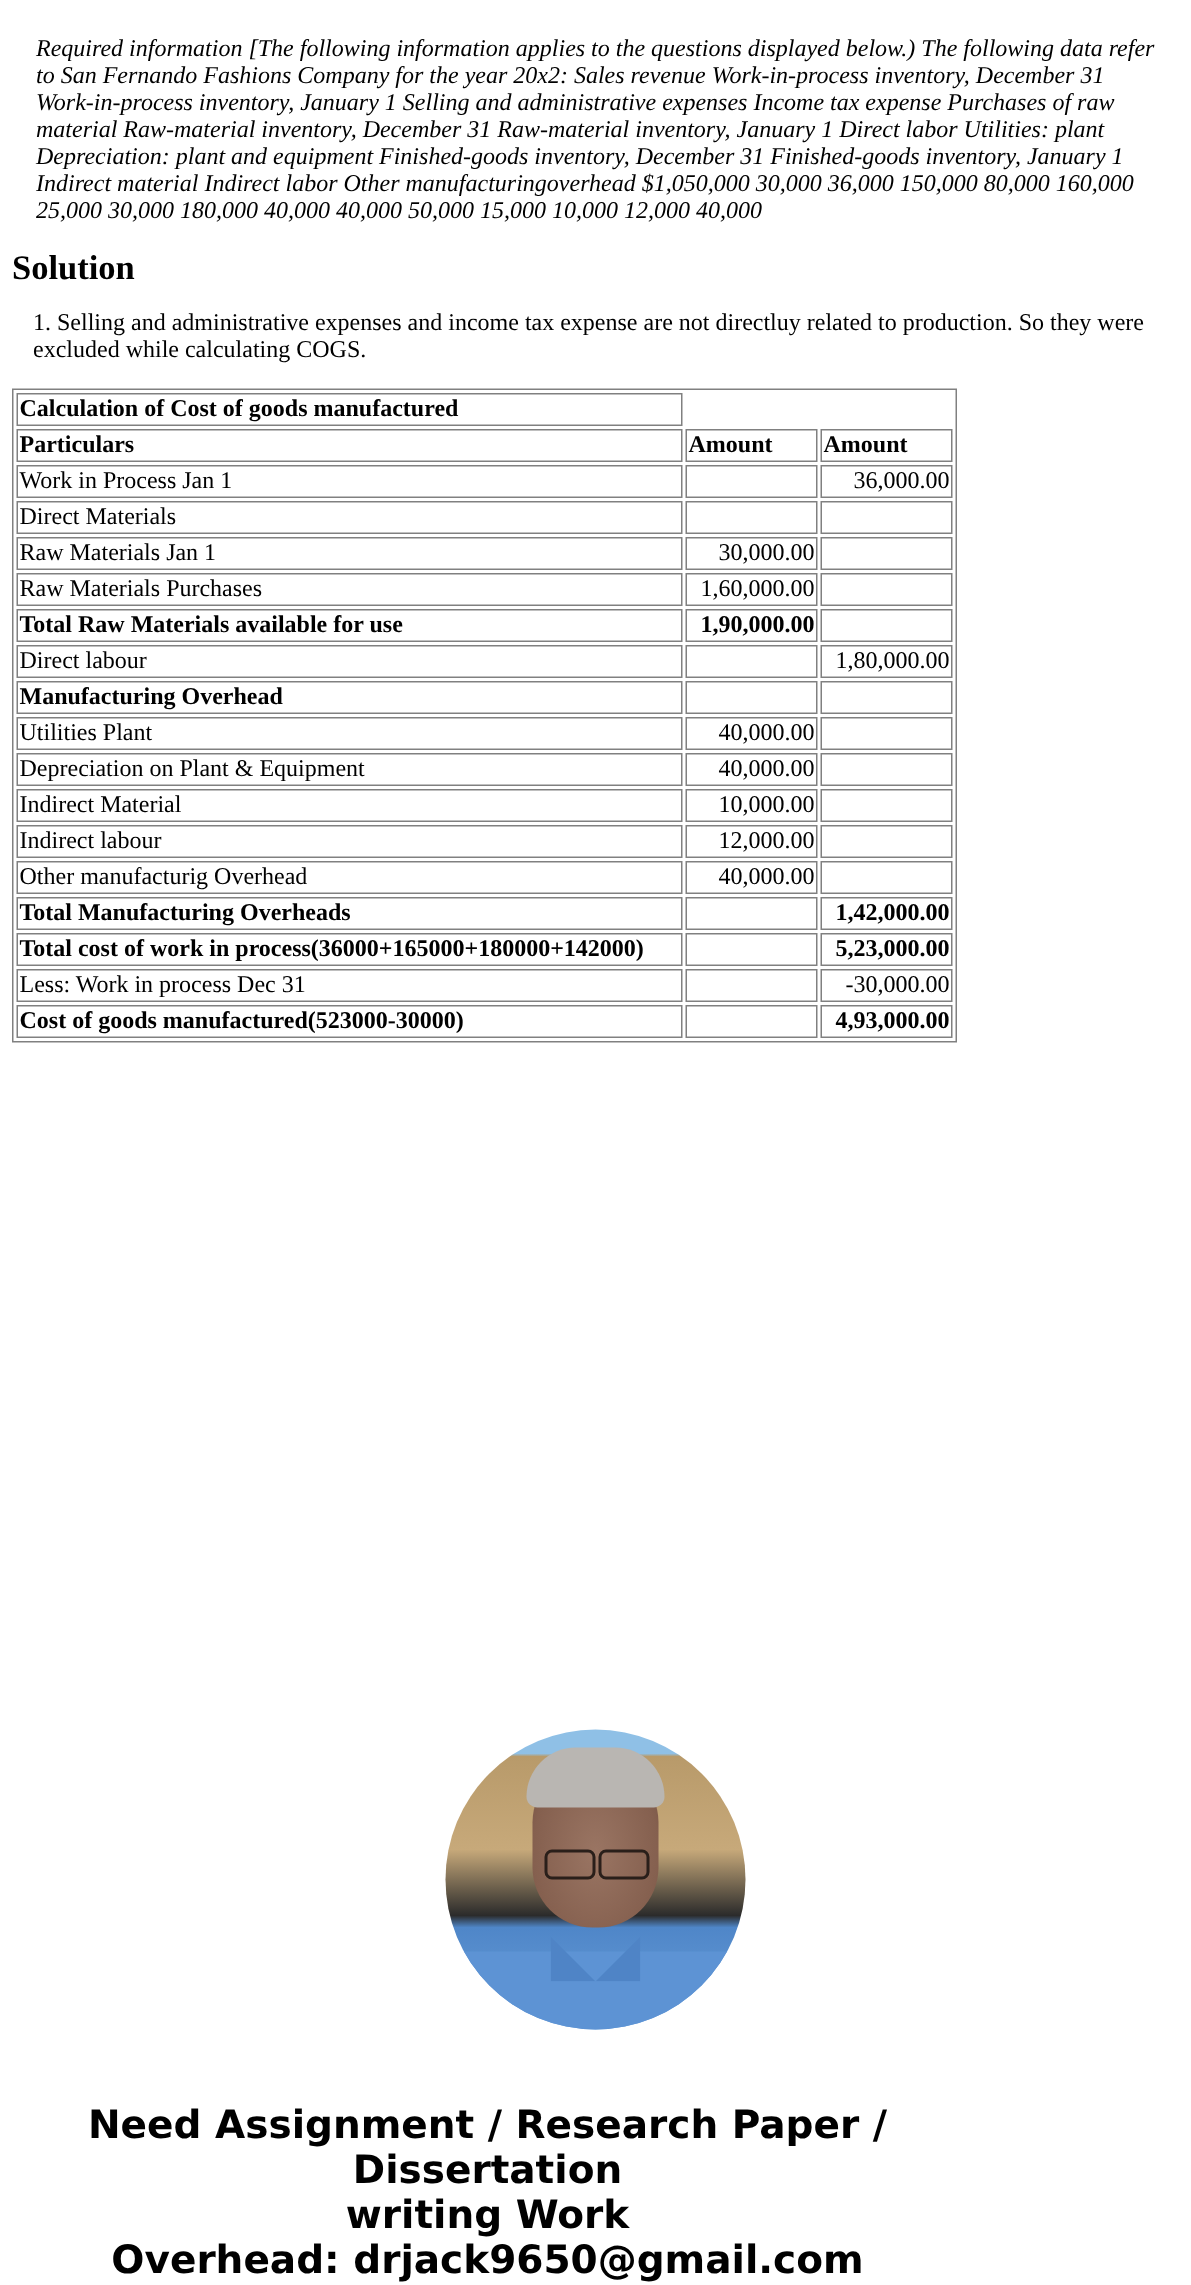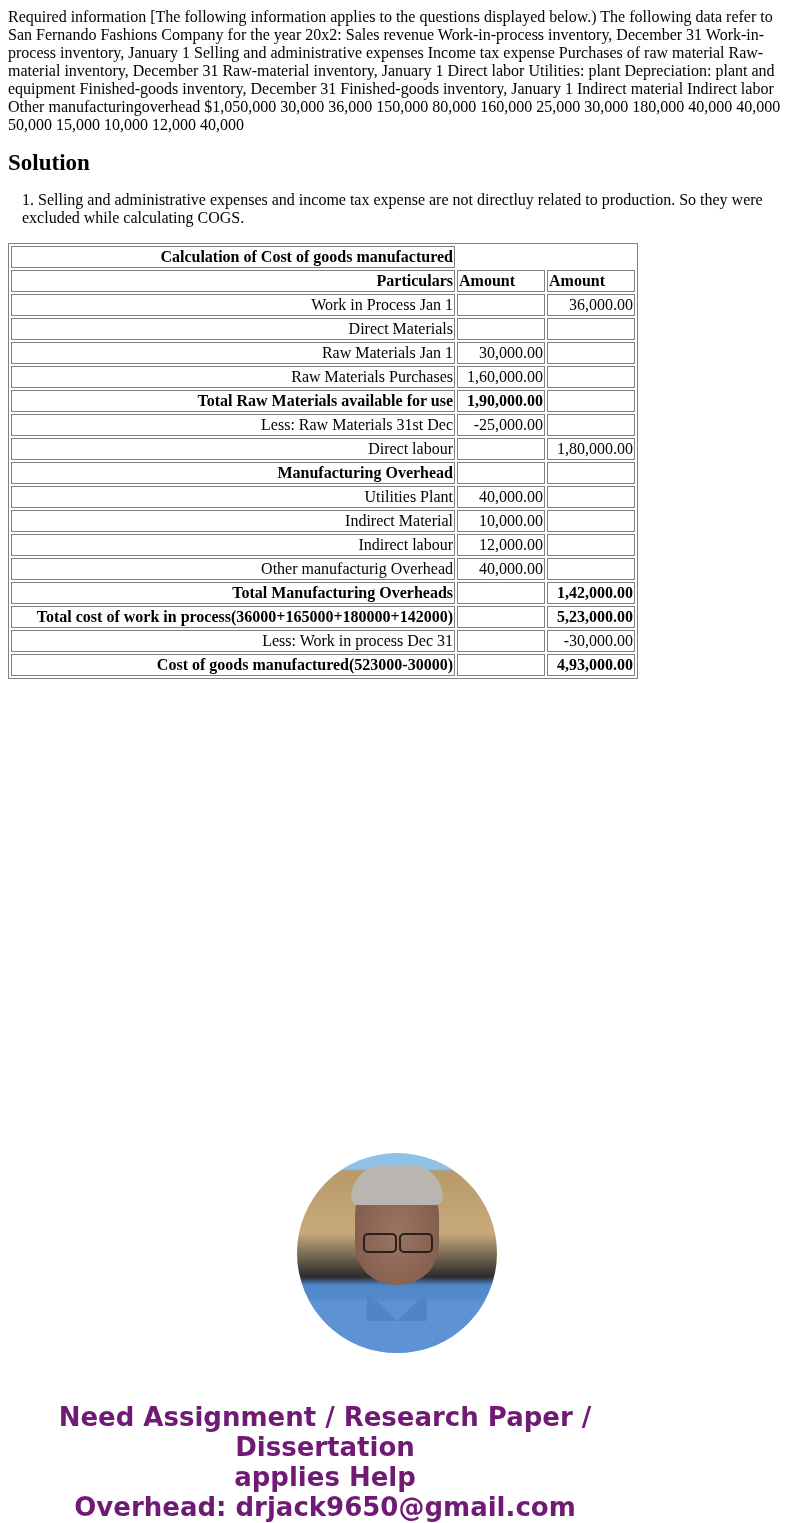--- a/index.html
+++ b/index.html
@@ -6,42 +6,42 @@
     body {
       width: 794px;
       height: 1523px;
       position: relative;
       font-family: "Liberation Serif", serif;
       font-size: 16px;
       color: #000;
       overflow: hidden;
     }
     .content { padding: 8px 8px 0 8px; }
-    .intro { margin: 0; line-height: 18px; }
+    .intro { margin: 16px; line-height: 18px; font-style: italic; }
     h3.solution-title {
       font-size: 23px;
       font-weight: bold;
       margin: 18px 0 17px 0;
       line-height: 22px;
     }
     .explanation { margin: 0 0 16px 14px; line-height: 18px; }
     table.cogs {
       border: 1px solid #808080;
       border-collapse: separate;
       border-spacing: 2px;
       font-size: 16px;
       line-height: 18px;
     }
     table.cogs td {
       border: 1px solid #808080;
       padding: 1px;
       height: 18px;
       vertical-align: middle;
     }
-    table.cogs td.part { width: 440px; text-align: right; }
+    table.cogs td.part { width: 440px; }
     table.cogs td.amt1 { width: 84px; }
     table.cogs td.amt2 { width: 84px; }
     table.cogs td.right { text-align: right; }
     table.cogs td.left { text-align: right; }
     table.cogs td.bold { font-weight: bold; }
     table.cogs td.noborder { border: none; }
     .avatar {
       position: absolute;
       left: 297px;
       top: 1153px;
@@ -93,21 +93,21 @@
     }
     .promo {
       position: absolute;
       left: 0; top: 1402px;
       width: 650px;
       text-align: center;
       font-family: "DejaVu Sans", sans-serif;
       font-weight: bold;
       font-size: 26px;
       line-height: 30px;
-      color: #701a75;
+      color: #000000;
     }
     .promo div { margin: 0; }
   </style>
 </head>
 <body>
 
 <div class="content">
   <p class="intro">Required information [The following information applies to the questions displayed below.) The following data refer to San Fernando Fashions Company for the year 20x2: Sales revenue Work-in-process inventory, December 31 Work-in-process inventory, January 1 Selling and administrative expenses Income tax expense Purchases of raw material Raw-material inventory, December 31 Raw-material inventory, January 1 Direct labor Utilities: plant Depreciation: plant and equipment Finished-goods inventory, December 31 Finished-goods inventory, January 1 Indirect material Indirect labor Other manufacturingoverhead $1,050,000 30,000 36,000 150,000 80,000 160,000 25,000 30,000 180,000 40,000 40,000 50,000 15,000 10,000 12,000 40,000</p>
   <h3 class="solution-title">Solution</h3>
   <p class="explanation">1. Selling and administrative expenses and income tax expense are not directluy related to production. So they were excluded while calculating COGS.</p>
@@ -142,36 +142,36 @@
           <td class="part">Raw Materials Purchases</td>
           <td class="amt1 left">1,60,000.00</td>
           <td class="amt2 right"></td>
         </tr>
         <tr>
           <td class="part bold">Total Raw Materials available for use</td>
           <td class="amt1 left bold">1,90,000.00</td>
           <td class="amt2 right bold"></td>
         </tr>
         <tr>
-          <td class="part">Less: Raw Materials 31st Dec</td>
-          <td class="amt1 right">-25,000.00</td>
-          <td class="amt2 right"></td>
-        </tr>
-        <tr>
           <td class="part">Direct labour</td>
           <td class="amt1 right"></td>
           <td class="amt2 left">1,80,000.00</td>
         </tr>
         <tr>
           <td class="part bold">Manufacturing Overhead</td>
           <td class="amt1 right bold"></td>
           <td class="amt2 right bold"></td>
         </tr>
         <tr>
           <td class="part">Utilities Plant</td>
+          <td class="amt1 right">40,000.00</td>
+          <td class="amt2 right"></td>
+        </tr>
+        <tr>
+          <td class="part">Depreciation on Plant &amp; Equipment</td>
           <td class="amt1 right">40,000.00</td>
           <td class="amt2 right"></td>
         </tr>
         <tr>
           <td class="part">Indirect Material</td>
           <td class="amt1 right">10,000.00</td>
           <td class="amt2 right"></td>
         </tr>
         <tr>
           <td class="part">Indirect labour</td>
@@ -213,15 +213,15 @@
   <div class="glasses">
       <span class="l"></span>
       <span class="r"></span>
     </div>
   <div class="shirt"></div>
   <div class="collar"></div>
 </div>
 
 <div class="promo">
   <div>Need Assignment / Research Paper / Dissertation</div>
-  <div>applies Help</div>
+  <div>writing Work</div>
   <div>Overhead: drjack9650@gmail.com</div>
 </div>
 
 </body></html>

